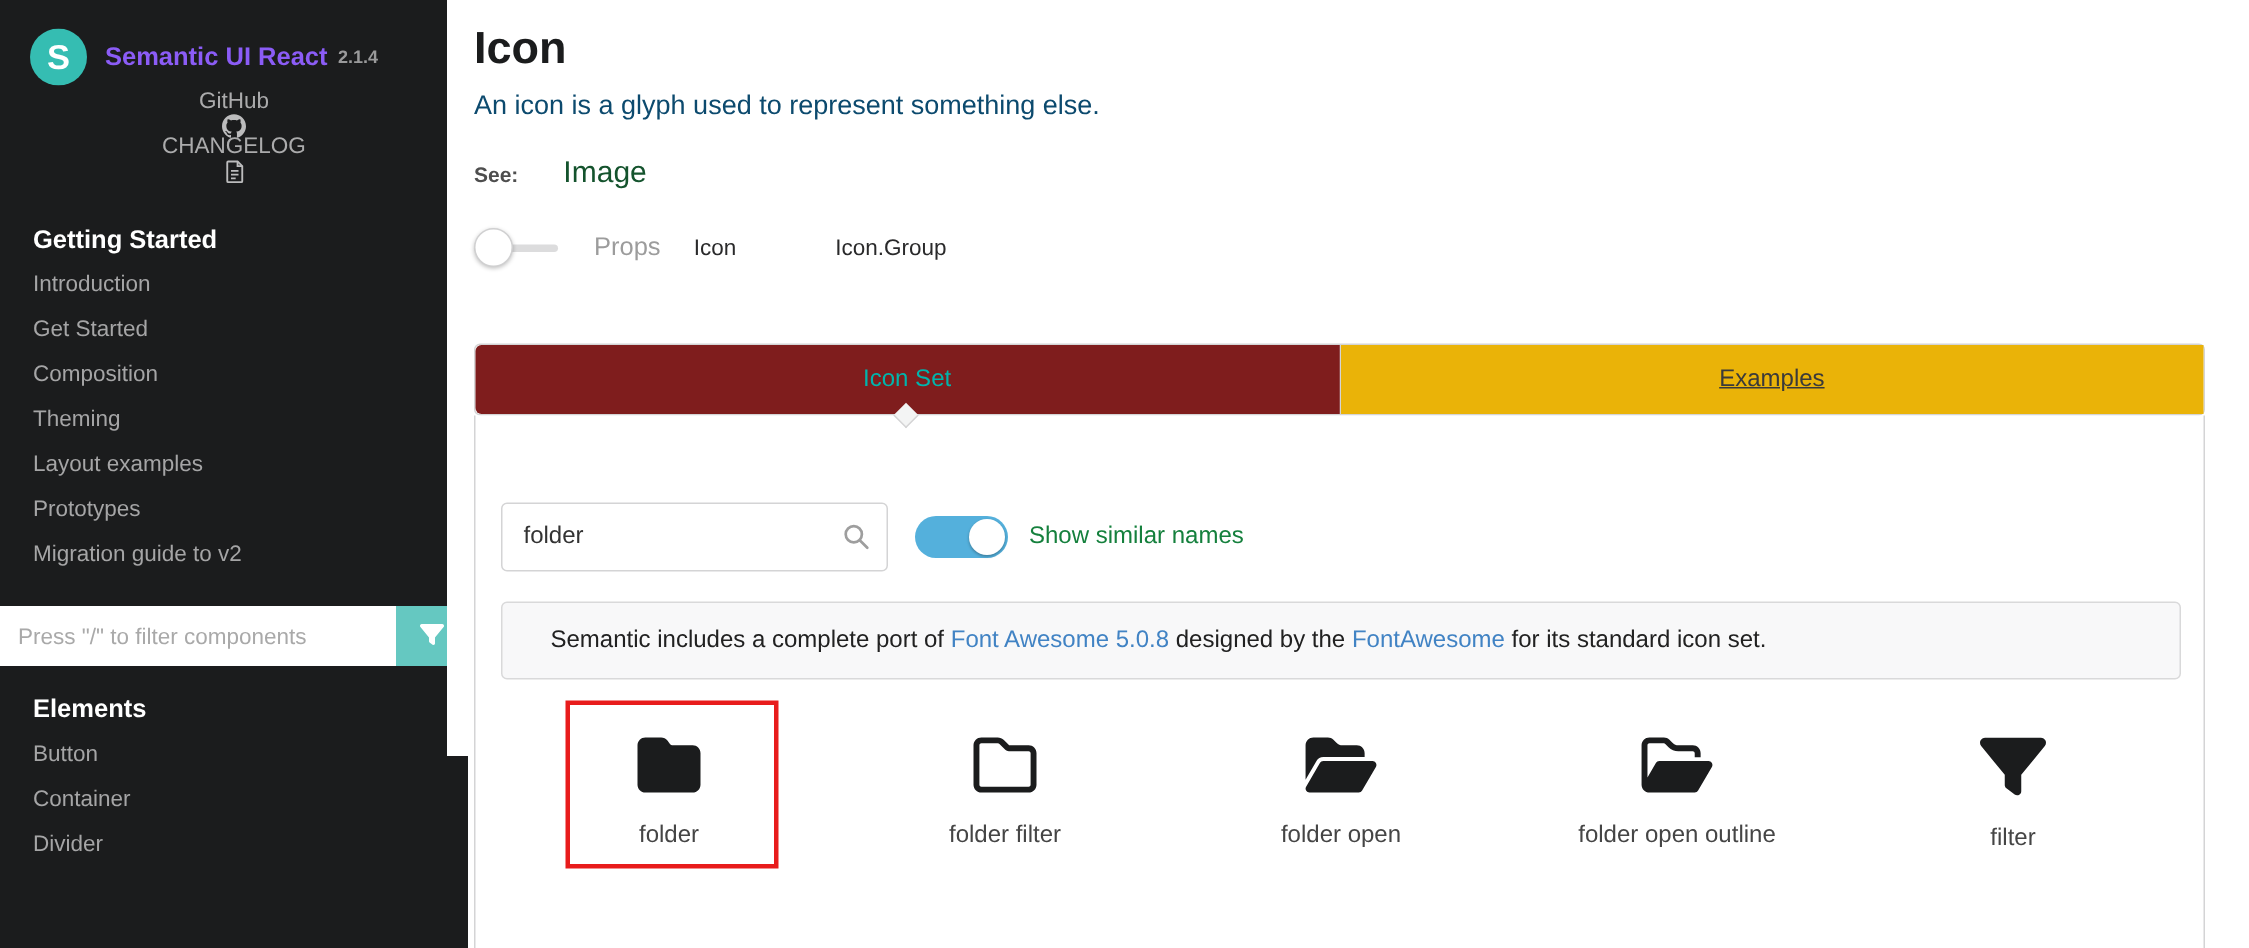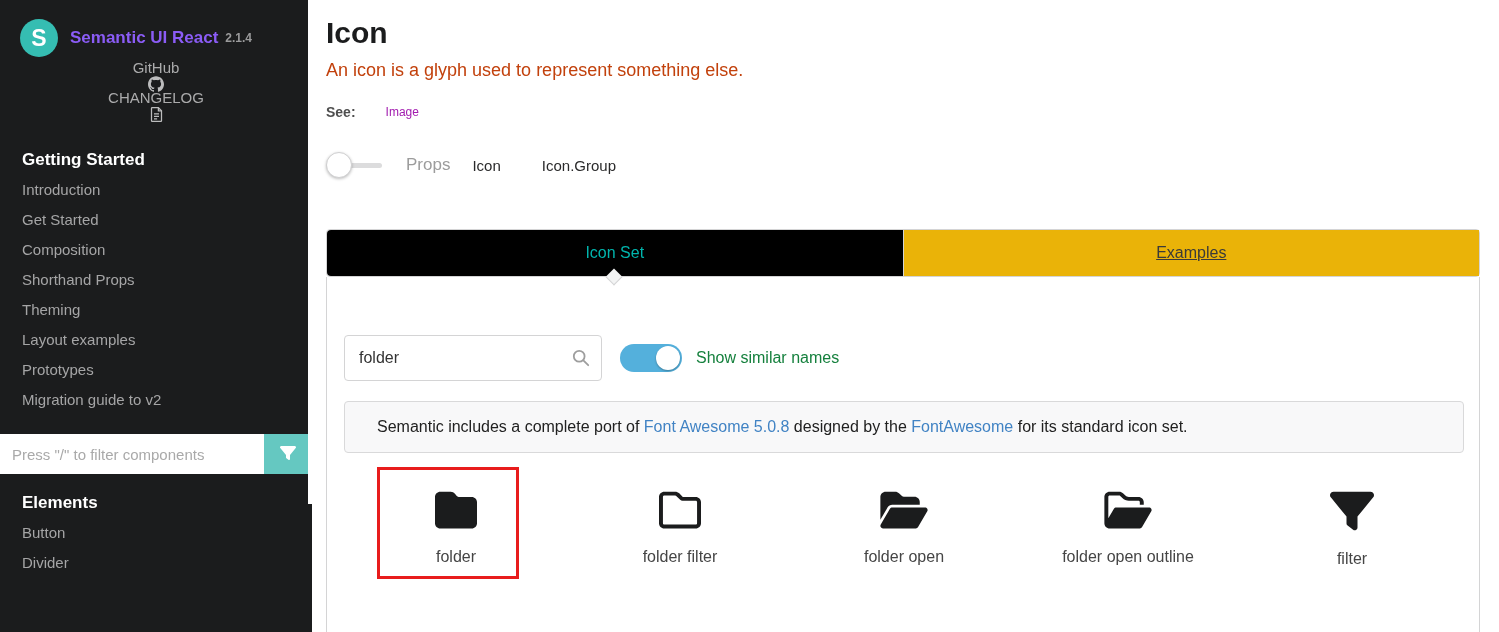--- a/index.html
+++ b/index.html
@@ -42,47 +42,47 @@
     font-size:15px; color:#333; outline:none; min-width:0;
     font-family:"Liberation Sans", sans-serif;
   }
   .filter-input::placeholder { color:#a9a9a9; }
   .filter-btn {
     width:48px; background:#65c8c1; border:none;
     display:flex; align-items:center; justify-content:center; cursor:pointer;
   }
 
   
-  .main { position:absolute; left:308px; top:0; width:1187px; height:504px; background:#fff; }
+  .main { position:absolute; left:298px; top:0; width:1187px; height:504px; background:#fff; }
   .page-title { position:absolute; left:18px; top:16px; font-size:30px; font-weight:bold; color:#1b1c1d; }
-  .page-subtitle { position:absolute; left:18px; top:60px; font-size:18px; color:#c2410c; }
+  .page-subtitle { position:absolute; left:18px; top:60px; font-size:18px; color:#0c4a6e; }
   .see-row { position:absolute; left:18px; top:104px; display:flex; align-items:center; }
   .see-label { font-size:14px; font-weight:bold; color:#4e4e4e; }
-  .see-link { font-size:12px; color:#a21caf; margin-left:30px; cursor:pointer; }
+  .see-link { font-size:20px; color:#14532d; margin-left:30px; cursor:pointer; }
 
   .props-row { position:absolute; left:18px; top:150px; height:30px; display:flex; align-items:center; }
   .prop-slider { width:56px; height:26px; position:relative; cursor:pointer; }
   .prop-slider .track { position:absolute; left:0; top:11px; width:100%; height:5px; border-radius:3px; background:#dcdcdd; }
   .prop-slider .knob {
     position:absolute; left:0; top:0; width:26px; height:26px; border-radius:50%;
     background:#fff; border:1px solid #d0d0d1; box-shadow:0 1px 3px rgba(0,0,0,.25);
   }
   .props-label { margin-left:24px; font-size:17px; color:#9c9c9c; }
   .props-link { margin-left:22px; font-size:15px; color:#2a2a2b; cursor:pointer; }
-  .props-link.group { margin-left:41px; }
+  .props-link.group { margin-left:66px; }
 
   .tabs {
     position:absolute; left:18px; top:229px; width:1154px; height:48px;
     display:flex; border:1px solid #d4d4d5; border-radius:4px; background:#fff;
   }
   .tab {
     flex:1; display:flex; align-items:center; justify-content:center;
     font-size:16px; cursor:pointer; position:relative;
   }
-  .tab.active { background:#000000; color:#00b5ad; border-right:1px solid #d4d4d5; border-radius:4px 0 0 4px; }
+  .tab.active { background:#7f1d1d; color:#00b5ad; border-right:1px solid #d4d4d5; border-radius:4px 0 0 4px; }
   .tab.inactive { color:#3a3a3a; background:#eab308;text-decoration:underline; }
   .tab-caret {
     position:absolute; bottom:-7px; left:calc(25% - 7px);
     width:12px; height:12px; background:#f3f4f4;
     border-right:1px solid #d4d4d5; border-bottom:1px solid #d4d4d5;
     transform:rotate(45deg); z-index:3;
   }
 
   .pane {
     position:absolute; left:18px; top:277px; width:1154px; height:356px;
@@ -154,39 +154,39 @@
         <path d="M15 2v5h5"></path>
         <path d="M8 12h8M8 16h8M8 20h5"></path>
       </svg>
     </span>
   </div>
 
   <div class="side-heading">Getting Started</div>
   <div class="side-item">Introduction</div>
   <div class="side-item">Get Started</div>
   <div class="side-item">Composition</div>
-  <div class="side-item">Shorthand Props</div>
   <div class="side-item">Theming</div>
   <div class="side-item">Layout examples</div>
   <div class="side-item">Prototypes</div>
   <div class="side-item">Migration guide to v2</div>
 
   <div class="filter-row">
     <input class="filter-input" placeholder="Press &quot;/&quot; to filter components" style="">
     <button class="filter-btn">
       <span>
         <svg width="16" height="16" viewBox="0 0 512 512" fill="#ffffff">
             <path d="M3.9 54.9C10.5 40.9 24.5 32 40 32H472c15.5 0 29.5 8.9 36.1 22.9s4.6 30.5-5.2 42.5L320 320.9V448c0 12.1-6.8 23.2-17.7 28.6s-23.8 4.3-33.5-3l-64-48c-8.1-6-12.8-15.5-12.8-25.6V320.9L9 97.3C-.7 85.4-2.8 68.8 3.9 54.9z"></path>
           </svg>
       </span>
     </button>
   </div>
 
   <div class="side-heading second">Elements</div>
   <div class="side-item">Button</div>
+  <div class="side-item">Container</div>
   <div class="side-item">Divider</div>
 </aside>
 
 <main class="main">
   <h1 class="page-title">Icon</h1>
   <div class="page-subtitle">An icon is a glyph used to represent something else.</div>
 
   <div class="see-row">
     <span class="see-label">See:</span>
     <span class="see-link">Image</span>

